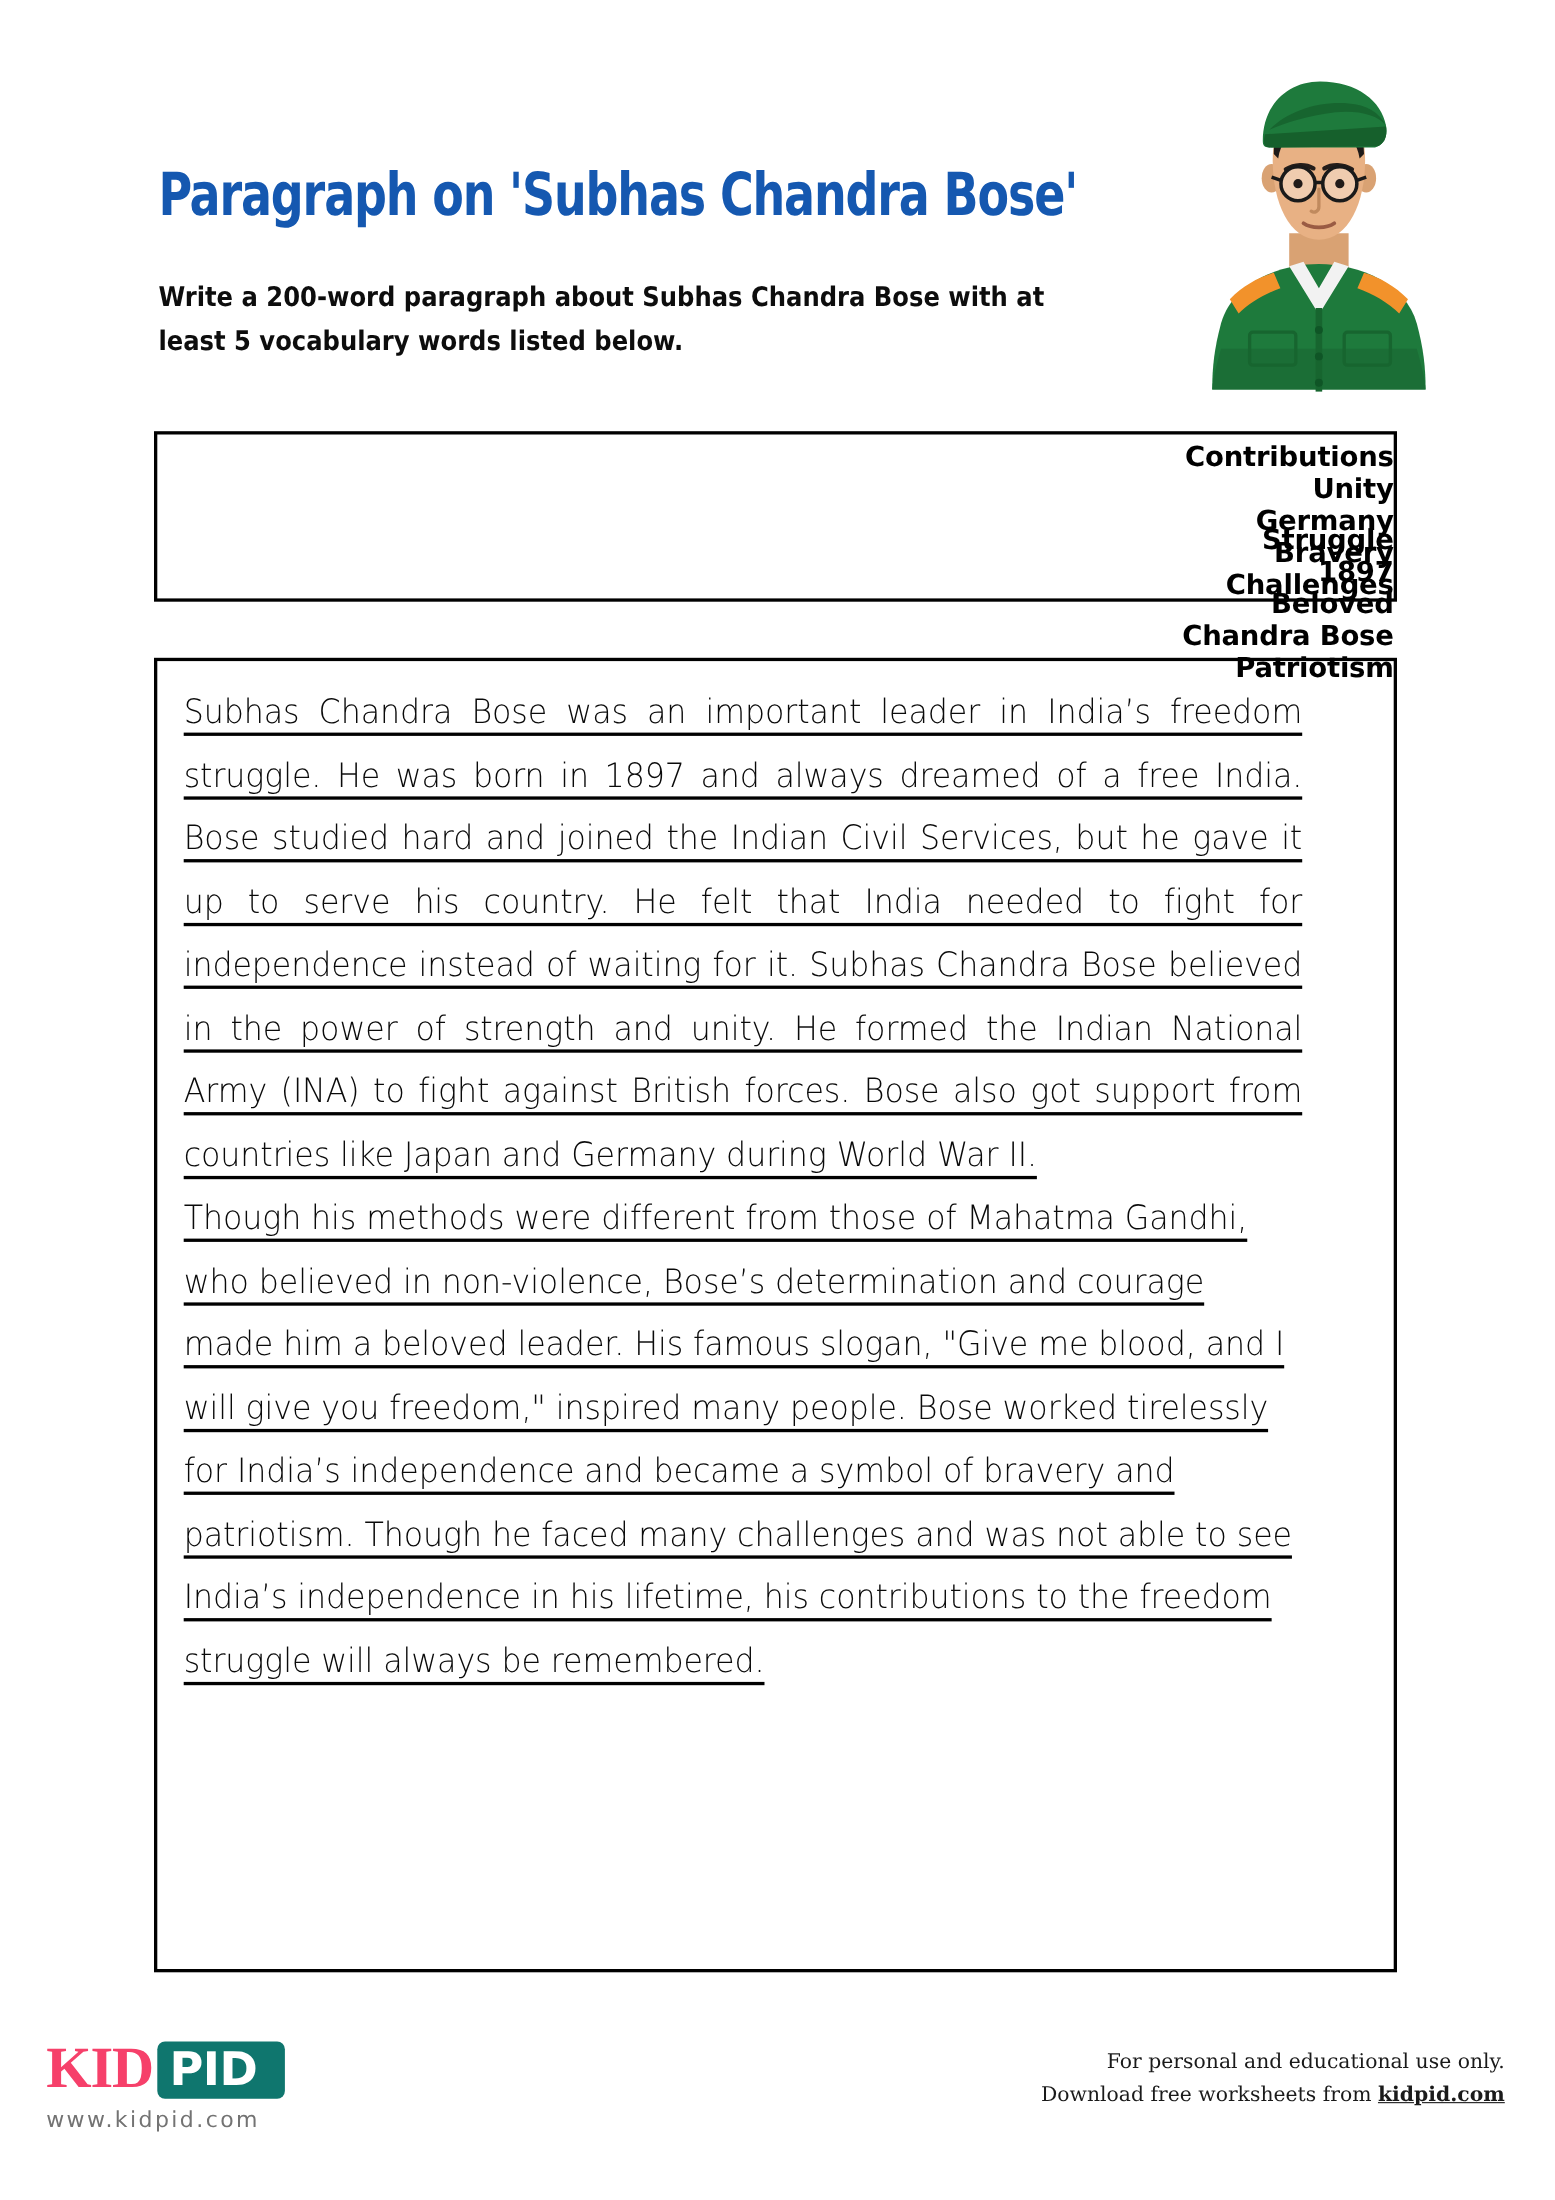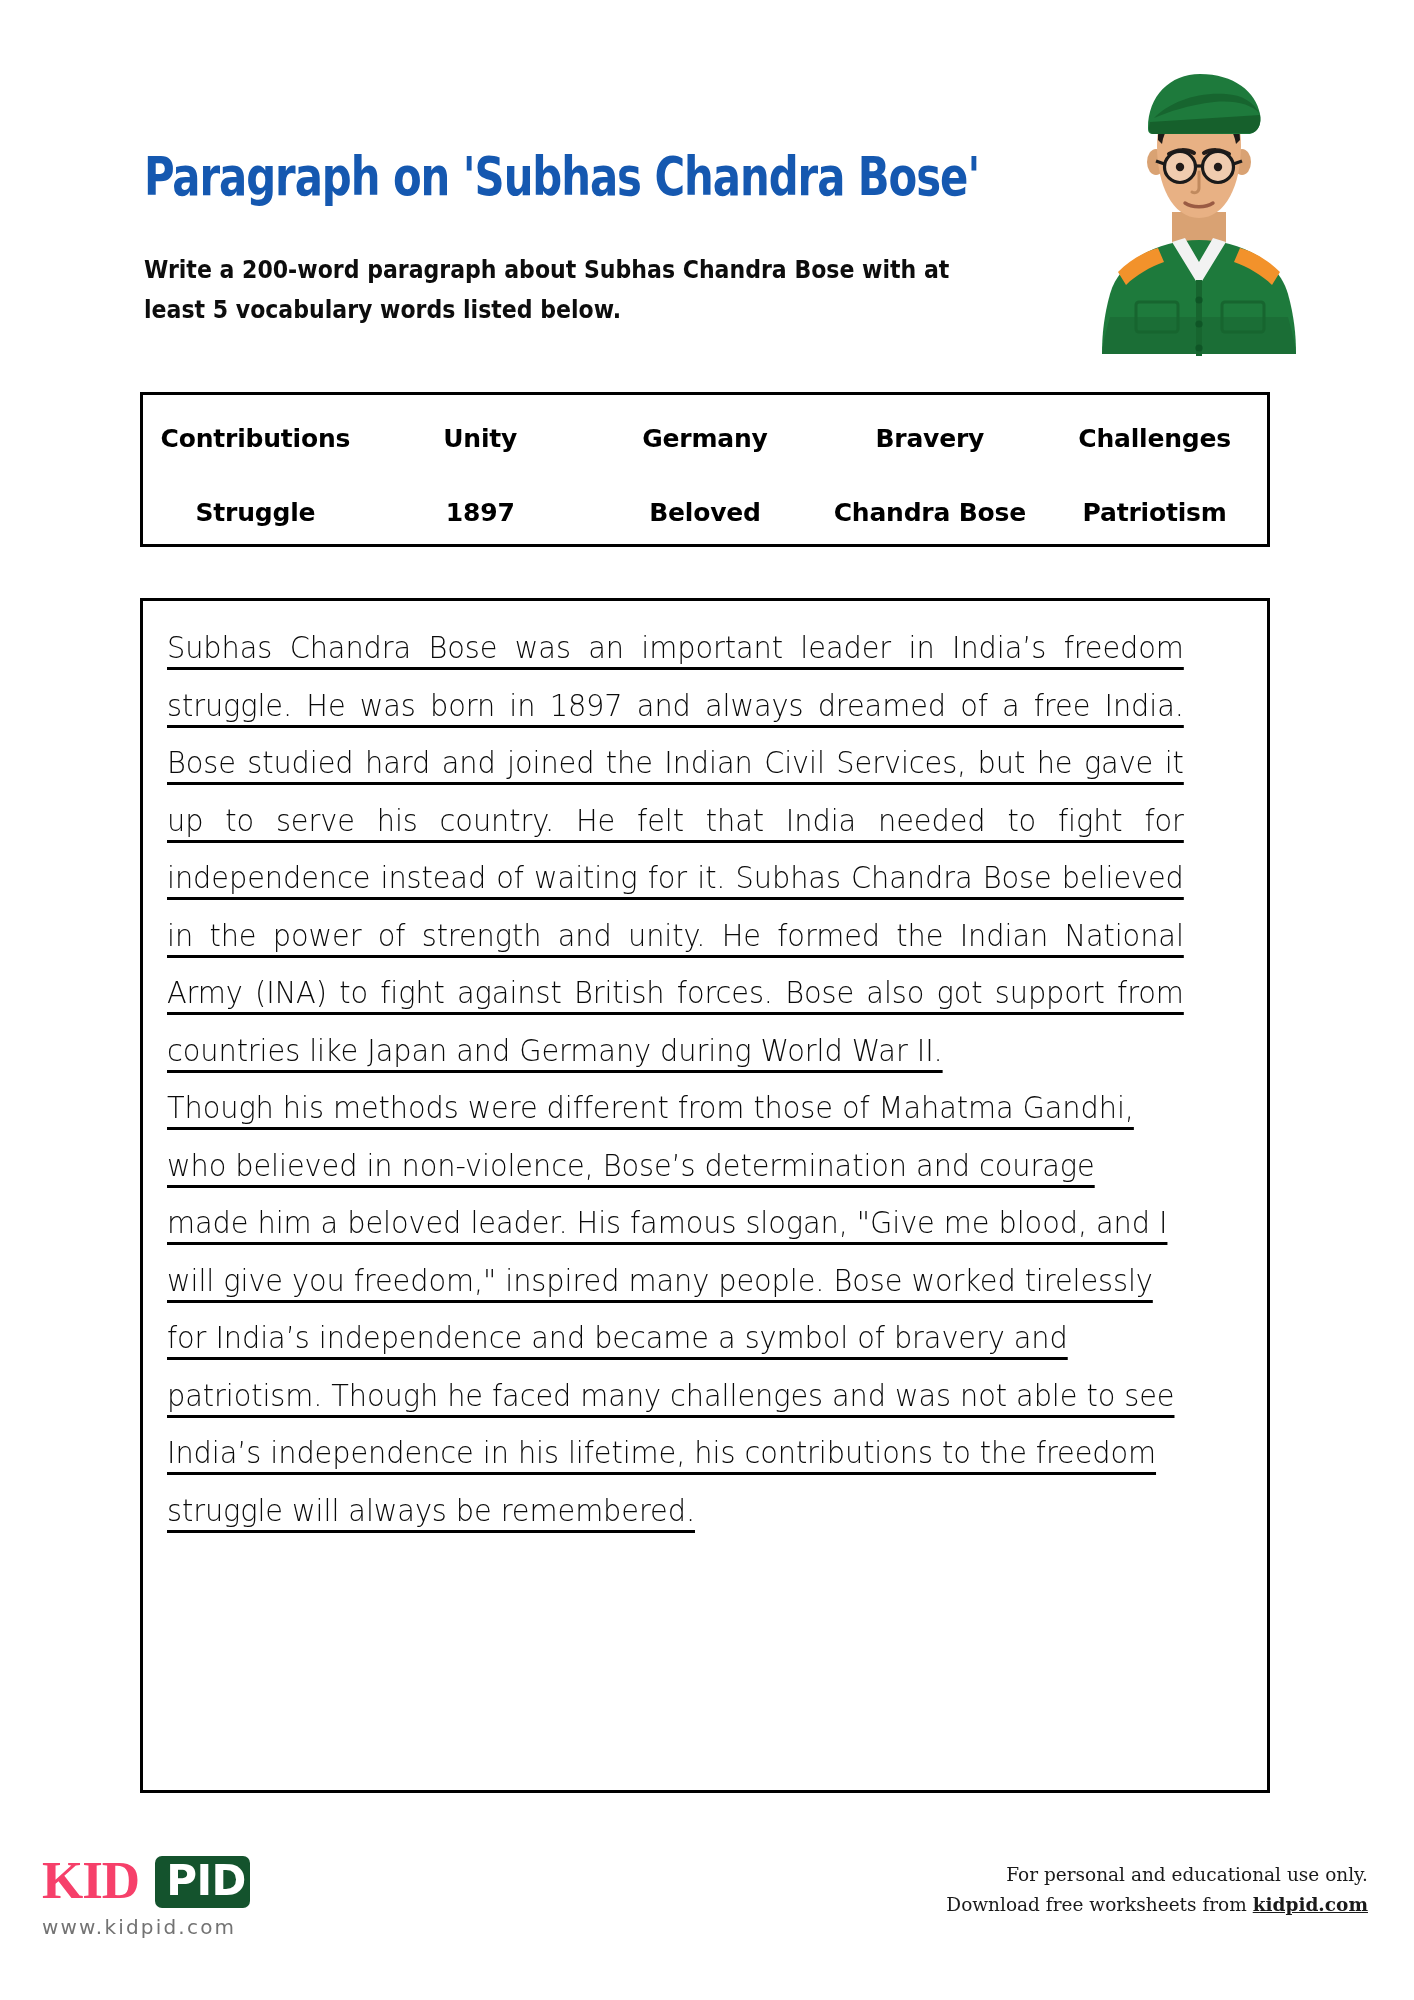--- a/index.html
+++ b/index.html
@@ -65,22 +65,23 @@
     position: absolute;
     left: 140px;
     top: 392px;
     width: 1130px;
     height: 155px;
     border: 3px solid #000000;
     box-sizing: border-box;
   }
   .vocab-row {
     display: flex;
-    align-items: center;
+    align-items: flex-end;
     height: 50%;
+    flex-direction: column;
   }
   .vocab-row.r1 { padding-top: 6px; }
   .vocab-cell {
     flex: 1 1 0;
     text-align: center;
     font-size: 25px;
     font-weight: 700;
     color: #000000;
     font-family: "DejaVu Sans", sans-serif;
     letter-spacing: -0.2px;
@@ -145,26 +146,26 @@
     font-weight: 700;
     color: #f6406a;
     letter-spacing: -1px;
     line-height: 1;
   }
   .logo-pid {
     font-family: "DejaVu Sans", sans-serif;
     font-size: 42px;
     font-weight: 700;
     color: #ffffff;
-    background: #14532d;
+    background: #0f766e;
     border-radius: 7px;
-    padding: 4px 4px 6px 11px;
+    padding: 4px 25px 6px 11px;
     letter-spacing: -0.5px;
     line-height: 1;
-    margin-left: 16px;
+    margin-left: 4px;
     margin-top: 4px;
   }
   .logo-url {
     margin-top: 7px;
     font-family: "DejaVu Sans", sans-serif;
     font-size: 20px;
     font-weight: 400;
     color: #737373;
     letter-spacing: 2.2px;
   }

